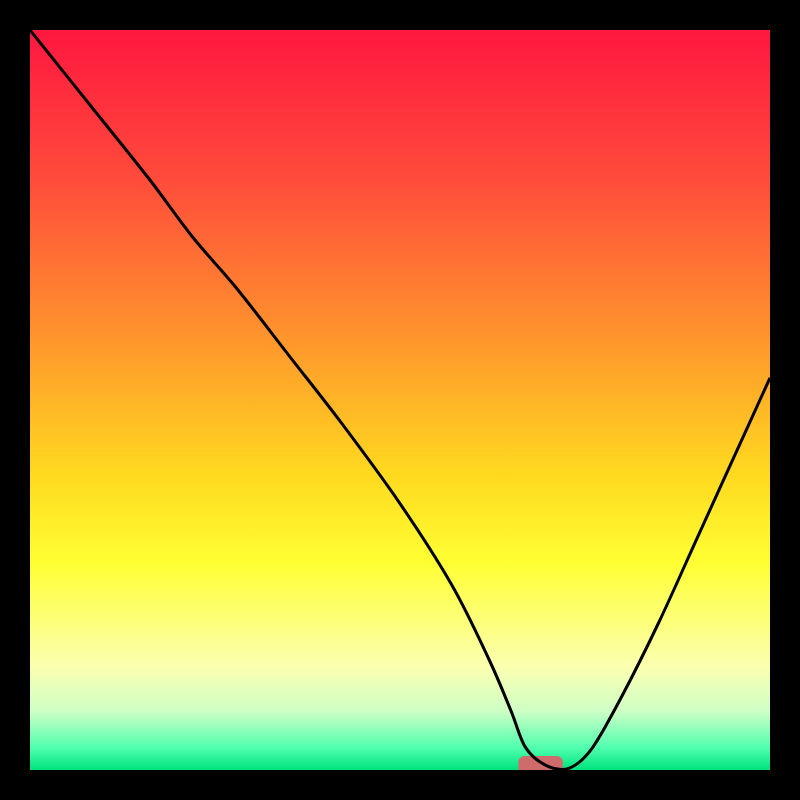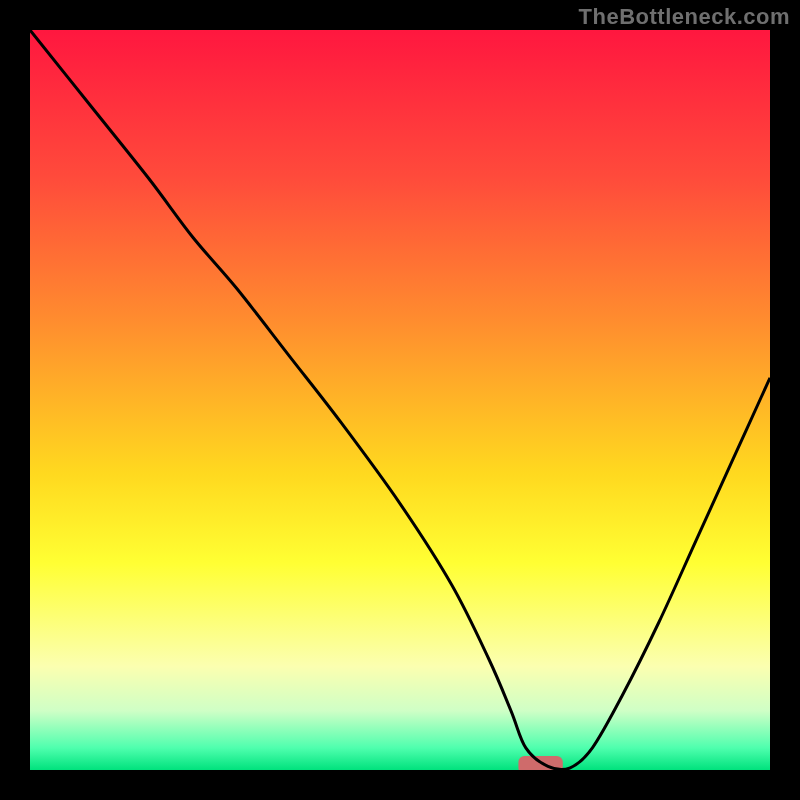--- a/index.html
+++ b/index.html
@@ -37,21 +37,20 @@
   .plot svg {
     display: block;
     width: 740px;
     height: 740px;
   }
 </style>
 </head>
 <body>
 
 <div class="frame">
-  <div class="watermark">TheBottleneck.com</div>
 
   <div class="plot">
     <svg viewBox="0 0 740 740">
       <defs>
         <linearGradient id="bg-grad" x1="0" y1="0" x2="0" y2="1">
             <stop offset="0%" stop-color="#ff173f"></stop>
             <stop offset="20%" stop-color="#ff4b3b"></stop>
             <stop offset="40%" stop-color="#ff8f2e"></stop>
             <stop offset="60%" stop-color="#ffd91f"></stop>
             <stop offset="72%" stop-color="#ffff33"></stop>

